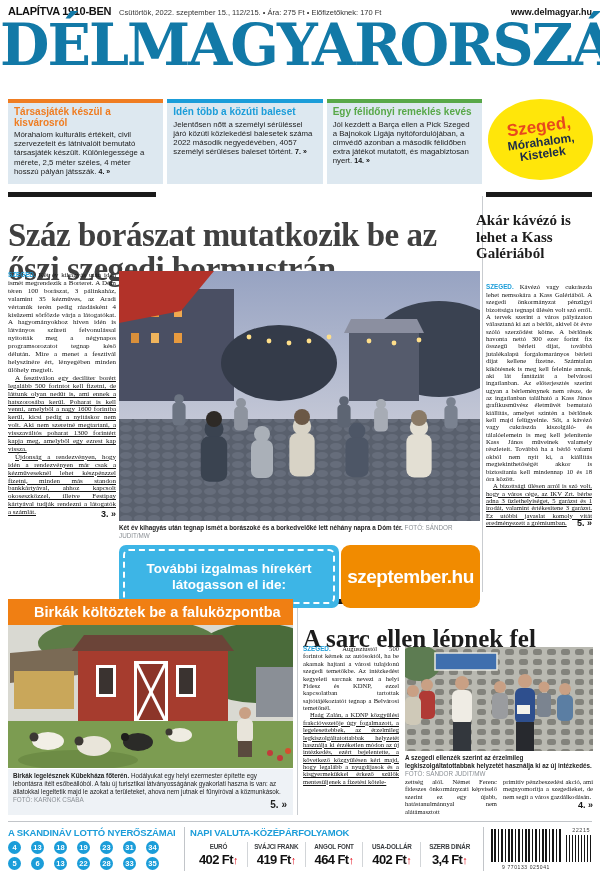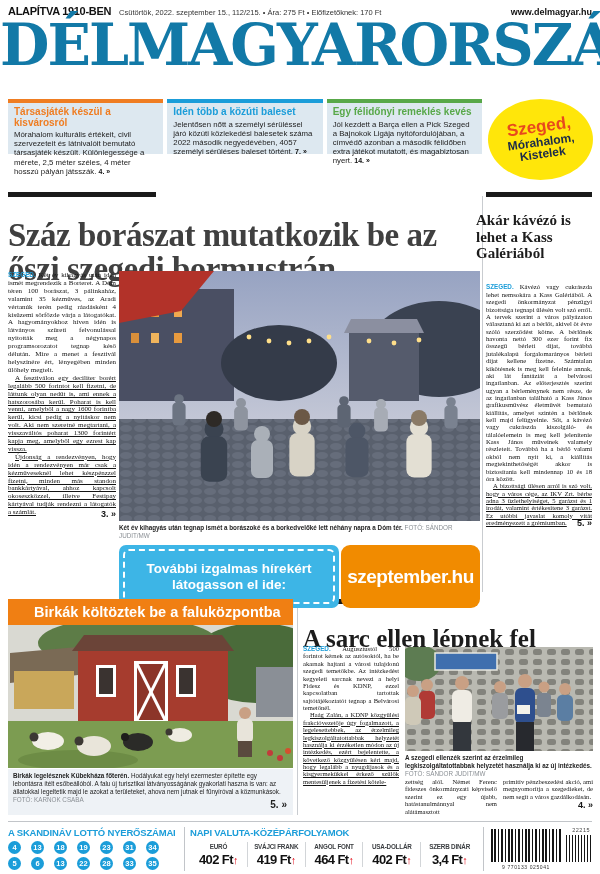--- a/index.html
+++ b/index.html
@@ -8,21 +8,21 @@
   
   .topline{position:absolute;top:5px;left:8px;right:8px;display:flex;align-items:baseline;gap:8px;}
   .founded{font-size:11px;font-weight:bold;letter-spacing:-.3px;}
   .dateline{font-size:7.5px;color:#333;flex:1;}
   .website{font-size:9px;font-weight:bold;}
   .masthead{position:absolute;top:16px;left:0;right:0;text-align:center;
             font-family:"DejaVu Serif","Liberation Serif",serif;font-weight:bold;
             font-size:57px;line-height:1;color:#1279a7;letter-spacing:-2px;}
   
   .teasers{position:absolute;top:99px;left:8px;width:474px;display:flex;gap:4px;}
-  .teaser{flex:1;background:#dde8f0;padding:4px 6px 22px;height:55px;box-sizing:border-box;border-top:4px solid #999;}
+  .teaser{flex:1;background:#dde8f0;padding:4px 6px 22px;height:85px;box-sizing:border-box;border-top:4px solid #999;}
   .teaser:nth-child(1){border-top-color:#ef7d22;}
   .teaser:nth-child(2){border-top-color:#1b9dd9;}
   .teaser:nth-child(3){border-top-color:#58a849;}
   .t-title{font-size:10px;font-weight:bold;margin:0 0 2px;line-height:1.05;}
   .teaser:nth-child(1) .t-title{color:#ef7d22;}
   .teaser:nth-child(2) .t-title{color:#1b9dd9;}
   .teaser:nth-child(3) .t-title{color:#58a849;}
   .t-body{font-size:7.8px;line-height:1.18;color:#222;text-align:left;}
   .pm{font-weight:bold;font-size:7px;color:#111;white-space:nowrap;}
   .badge{position:absolute;top:99px;left:488px;width:105px;height:81px;background:#ffe60a;

